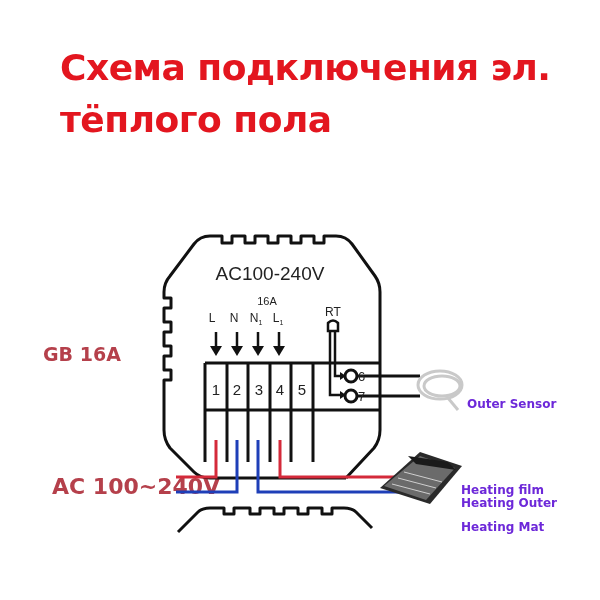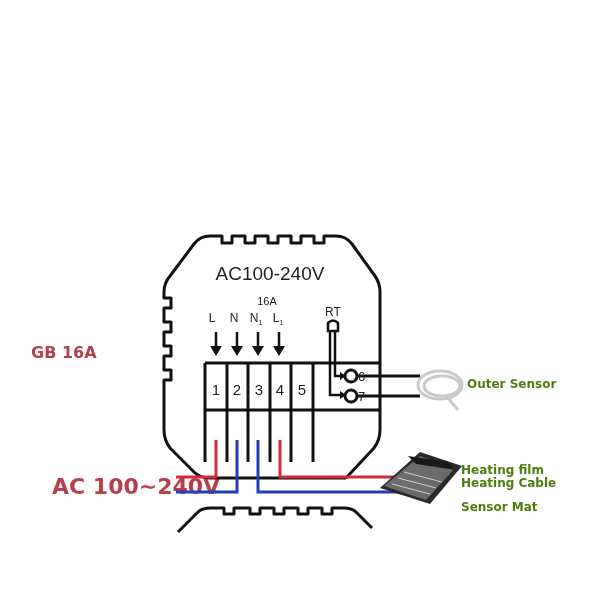--- a/index.html
+++ b/index.html
@@ -1,36 +1,38 @@
 <!DOCTYPE html>
 <html><head>
 <meta charset="utf-8">
 <style>
   html, body { margin:0; padding:0; background:#ffffff; }
   body { width:600px; height:600px; position:relative; overflow:hidden; font-family:"Liberation Sans", sans-serif; }
   .title { position:absolute; left:60px; top:42px; color:#e3161f; font-family:"DejaVu Sans", sans-serif; font-weight:bold; font-size:36px; line-height:52px; letter-spacing:-0.5px; }
-  .gb { position:absolute; left:31px; top:343px; color:#b5404b; font-weight:bold; font-size:16px; font-family:"DejaVu Sans", sans-serif; }
+  .gb { position:absolute; left:43px; top:343px; color:#b5404b; font-weight:bold; font-size:19px; font-family:"DejaVu Sans", sans-serif; }
   .ac-label { position:absolute; left:52px; top:474px; color:#b5404b; font-weight:bold; font-size:22px; font-family:"DejaVu Sans", sans-serif; }
-  .side-label { position:absolute; color:#4d7c0f; font-weight:bold; font-size:12px; font-family:"DejaVu Sans", sans-serif; }
+  .side-label { position:absolute; color:#6d28d9; font-weight:bold; font-size:12px; font-family:"DejaVu Sans", sans-serif;margin-top:20px; }
   svg.diagram { position:absolute; left:0; top:0; }
   .svgtext { font-family:"Liberation Sans", sans-serif; fill:#222; }
 </style>
 </head>
 <body>
 
 <div class="title">
+  <div>Схема подключения эл.</div>
+  <div>тёплого пола</div>
 </div>
 
 <div class="gb">GB 16A</div>
 <div class="ac-label">AC 100~240V</div>
 
 <div class="side-label" style="left:467px;top:377px;">Outer Sensor</div>
 <div class="side-label" style="left:461px;top:463px;">Heating film</div>
-<div class="side-label" style="left:461px;top:476px;">Heating Cable</div>
-<div class="side-label" style="left:461px;top:500px;">Sensor Mat</div>
+<div class="side-label" style="left:461px;top:476px;">Heating Outer</div>
+<div class="side-label" style="left:461px;top:500px;">Heating Mat</div>
 
 <svg class="diagram" width="600" height="600" viewBox="0 0 600 600">
 
   <g fill="none" stroke="#111" stroke-width="3" stroke-linejoin="round">
     <path d="M 210 236 L 222 236 L 222 243 L 232 243 L 232 236 L 245 236 L 245 243 L 255 243 L 255 236 L 268 236 L 268 243 L 278 243 L 278 236 L 291 236 L 291 243 L 301 243 L 301 236 L 314 236 L 314 243 L 324 243 L 324 236 L 336 236
              Q 346 236 352 244 L 375 276 Q 380 283 380 292 L 380 430 Q 380 440 374 448 L 346 478
              M 210 236 Q 200 236 194 244 L 170 276 Q 164 283 164 292 L 164 298 L 171 298 L 171 308 L 164 308 L 164 322 L 171 322 L 171 332 L 164 332 L 164 346 L 171 346 L 171 356 L 164 356 L 164 370 L 171 370 L 171 380 L 164 380 L 164 430 Q 164 440 170 448 L 194 472 Q 200 478 210 478 L 346 478"></path>
 
     <path d="M 178 532 L 198 512 Q 202 508 210 508 L 224 508 L 224 514 L 234 514 L 234 508 L 250 508 L 250 514 L 260 514 L 260 508 L 274 508 L 274 514 L 284 514 L 284 508 L 298 508 L 298 514 L 308 514 L 308 508 L 322 508 L 322 514 L 332 514 L 332 508 L 344 508 Q 352 508 356 512 L 372 528"></path>
   </g>

